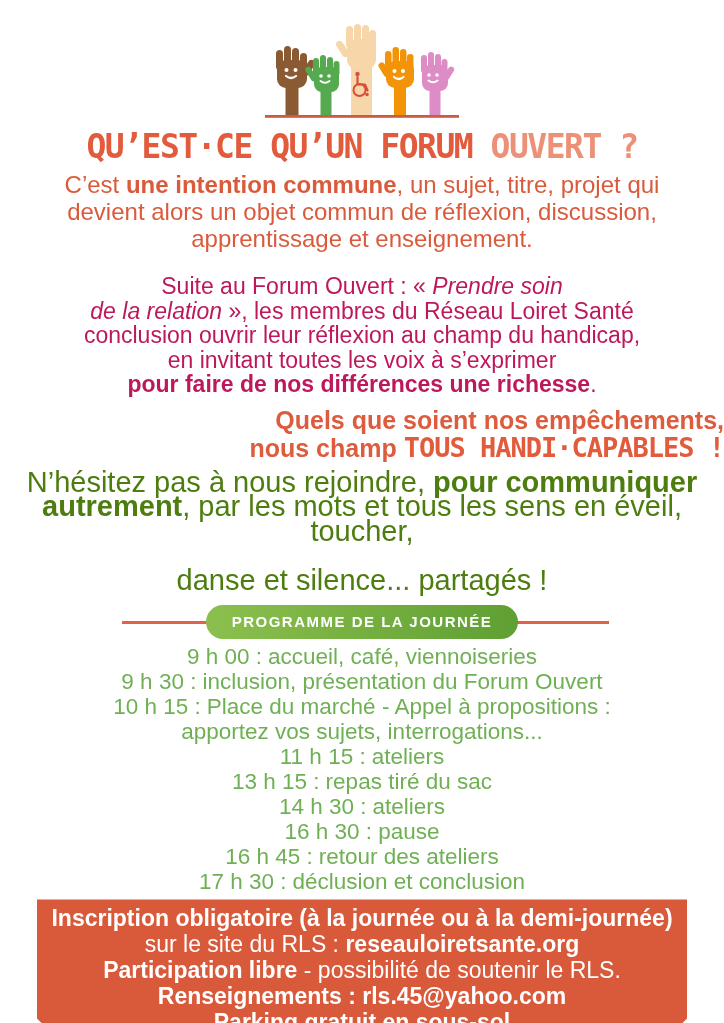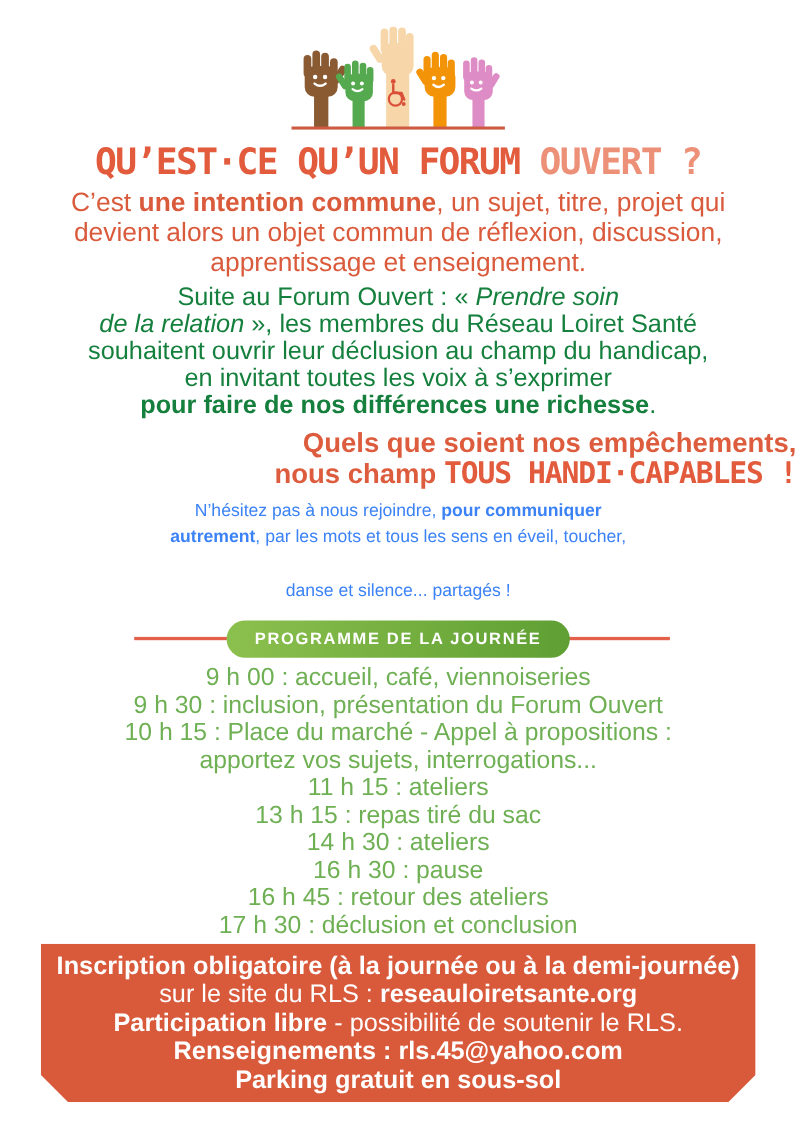--- a/index.html
+++ b/index.html
@@ -10,24 +10,24 @@
   }
   .hands-wrap{margin-top:24px;height:95px;}
   .stencil{font-family:"DejaVu Sans Mono",monospace;font-weight:bold;}
   .page-title{
     margin:8px 0 0;font-size:33px;line-height:40px;letter-spacing:-1.5px;
     font-family:"DejaVu Sans Mono",monospace;font-weight:bold;
   }
   .title-main{color:#e25b3c;}
   .title-accent{color:#ed9078;}
   .intro{color:#da5a3c;font-size:24px;line-height:27px;margin-top:4px;}
-  .context{color:#15803d;font-size:23px;line-height:24.6px;margin-top:5px;}
+  .context{color:#be185d;font-size:23px;line-height:24.6px;margin-top:22px;}
   .slogan{color:#dd5c3d;font-size:25px;font-weight:bold;line-height:27px;margin-top:10px;text-align:right;}
   .slogan .stencil{font-size:27px;letter-spacing:-1px;color:#e25b3c;}
-  .invite{color:#3b82f6;font-size:16px;line-height:24.5px;margin-top:8px;}
+  .invite{color:#4d7c0f;font-size:29px;line-height:24.5px;margin-top:8px;}
   .b{font-weight:bold;}
   .i{font-style:italic;}
   .banner-wrap{position:relative;margin-top:13px;height:34px;}
   .banner-line{position:absolute;left:122px;width:487px;top:15.5px;height:3px;background:#e3604a;}
   .banner-pill{
     position:relative;display:inline-block;
     background:linear-gradient(90deg,#8cc04e,#5f9f33);
     color:#ffffff;font-weight:bold;font-size:15px;letter-spacing:1.5px;
     padding:6px 26px;border-radius:17px;line-height:22px;
   }
@@ -130,21 +130,21 @@
 
 <div class="intro">
   <span>C’est </span><span class="b">une intention commune</span><span>, un sujet, titre, projet qui</span><br>
   <span>devient alors un objet commun de réflexion, discussion,</span><br>
   <span>apprentissage et enseignement.</span>
 </div>
 
 <div class="context">
   <span>Suite au Forum Ouvert : « </span><span class="i">Prendre soin</span><br>
   <span class="i">de la relation</span><span> », les membres du Réseau Loiret Santé</span><br>
-  <span>souhaitent ouvrir leur déclusion au champ du handicap,</span><br>
+  <span>conclusion ouvrir leur réflexion au champ du handicap,</span><br>
   <span>en invitant toutes les voix à s’exprimer</span><br>
   <span class="b">pour faire de nos différences une richesse</span><span>.</span>
 </div>
 
 <div class="slogan">
   <span>Quels que soient nos empêchements,</span><br>
   <span>nous champ </span><span class="stencil">TOUS HANDI·CAPABLES !</span>
 </div>
 
 <div class="invite">

